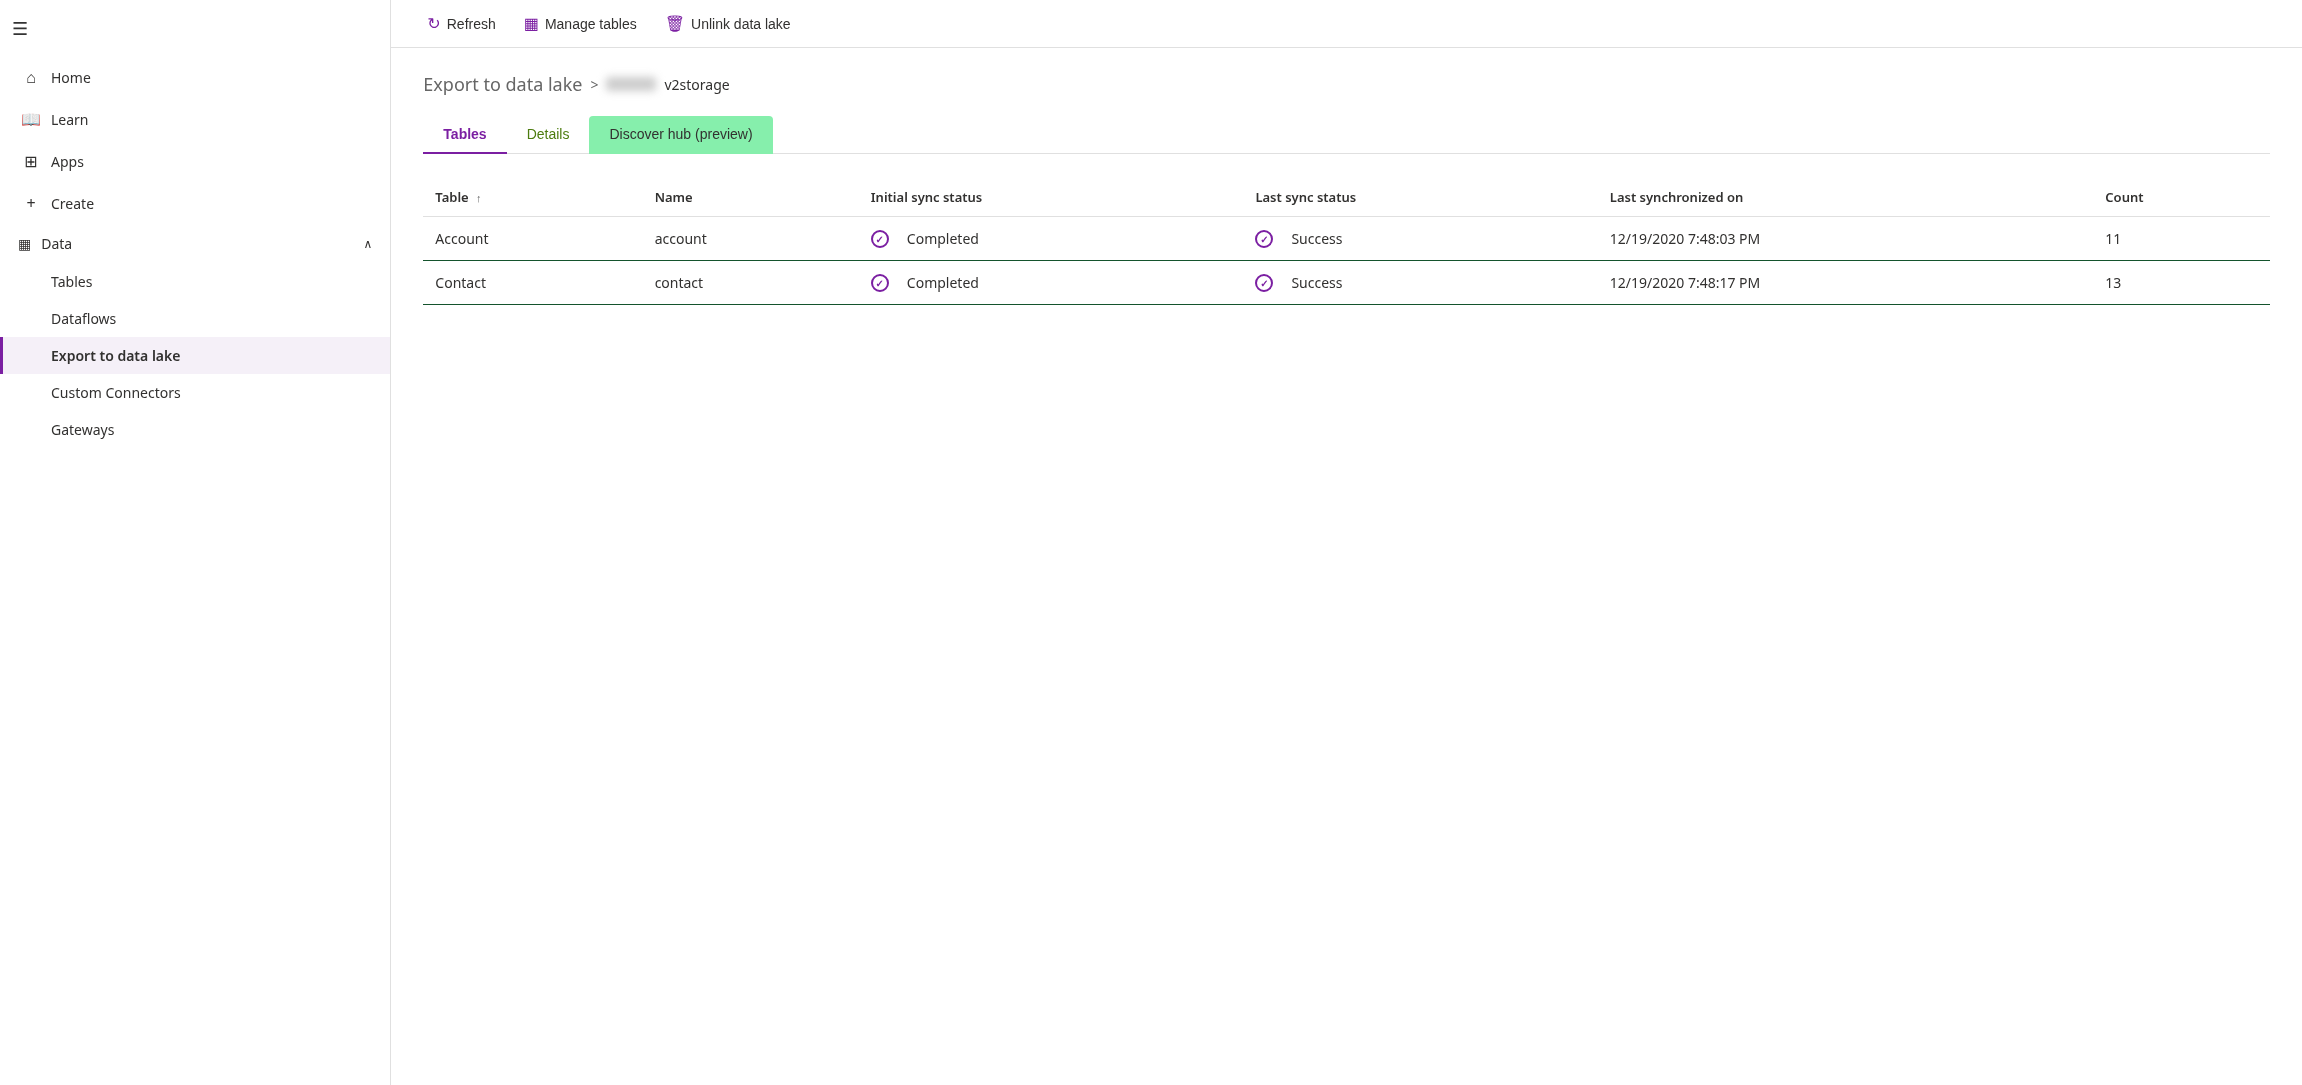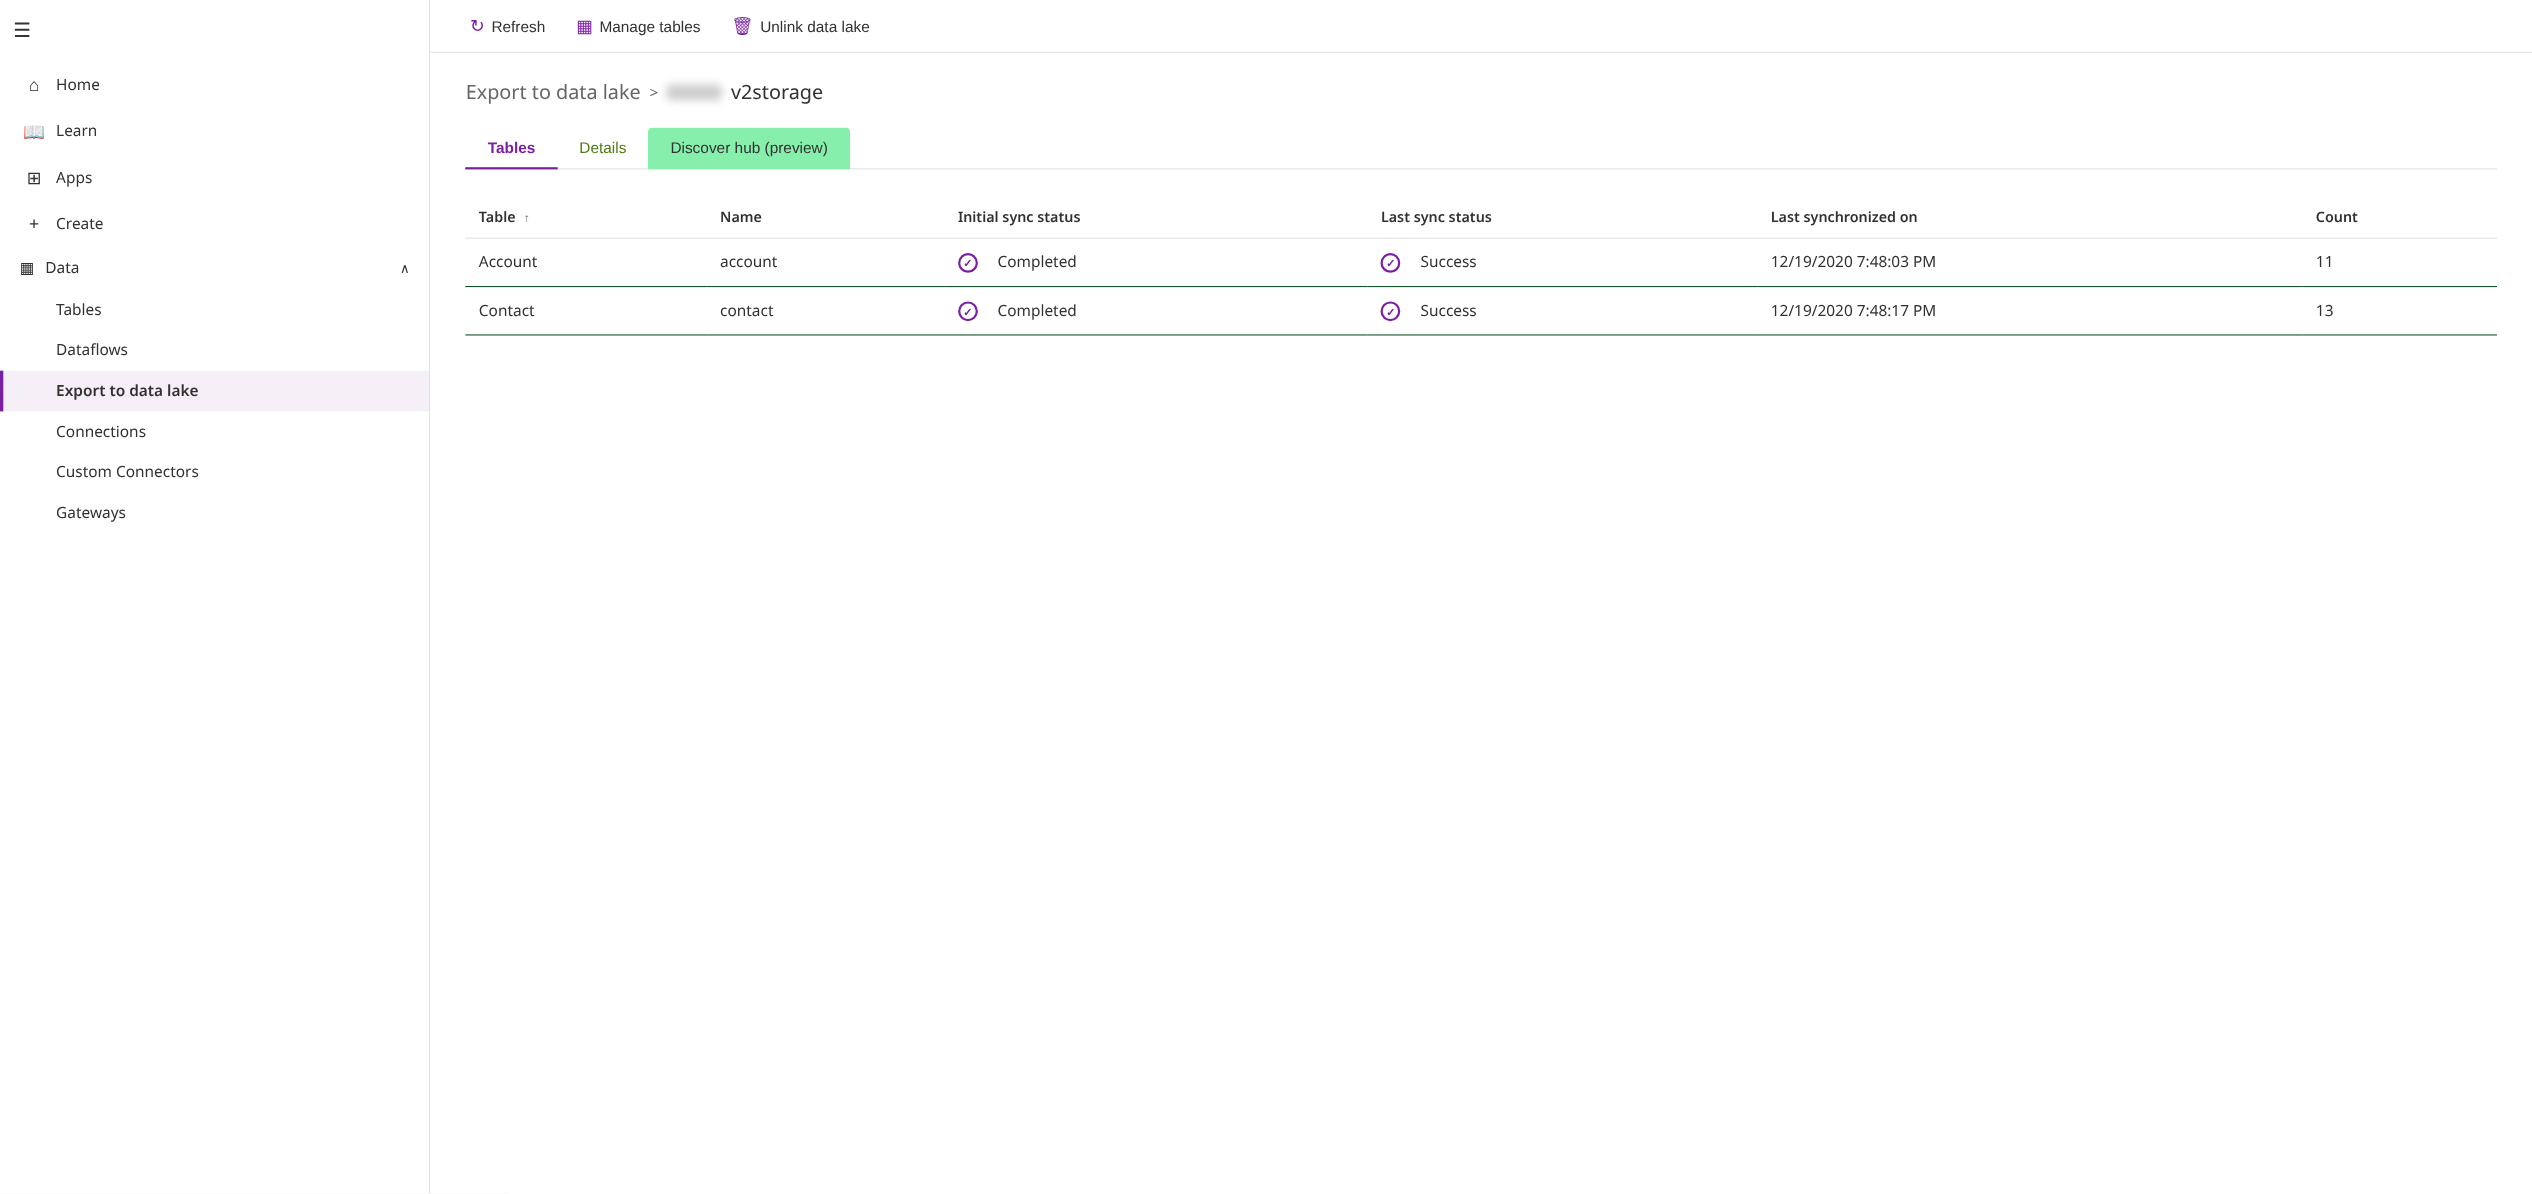--- a/index.html
+++ b/index.html
@@ -291,23 +291,20 @@
     </div>
     <div class="sub-nav">
       <div class="sub-nav-item">
         <span>Tables</span>
       </div>
       <div class="sub-nav-item">
         <span>Dataflows</span>
       </div>
       <div class="sub-nav-item active">
         <span>Export to data lake</span>
-      </div>
-      <div class="sub-nav-item">
-        <span>Connections</span>
       </div>
       <div class="sub-nav-item">
         <span>Custom Connectors</span>
       </div>
       <div class="sub-nav-item">
         <span>Gateways</span>
       </div>
     </div>
   </div>
 </nav>
@@ -329,21 +326,21 @@
     </button>
   </div>
 
   <div class="content">
 
     <div class="breadcrumb">
       <span style="cursor:pointer; color:#666; font-size:18px;">Export to data lake</span>
       <span class="breadcrumb-separator">&gt;</span>
       <div class="breadcrumb-current">
         <span class="breadcrumb-blur"></span>
-        <span style="font-size:18px;color:#323130;">v2storage</span>
+        <span style="font-size:14px;color:#323130;">v2storage</span>
       </div>
     </div>
 
     <div class="tabs">
       <button class="tab active">
         <span>Tables</span>
       </button>
       <button class="tab">
         <span>Details</span>
       </button>

